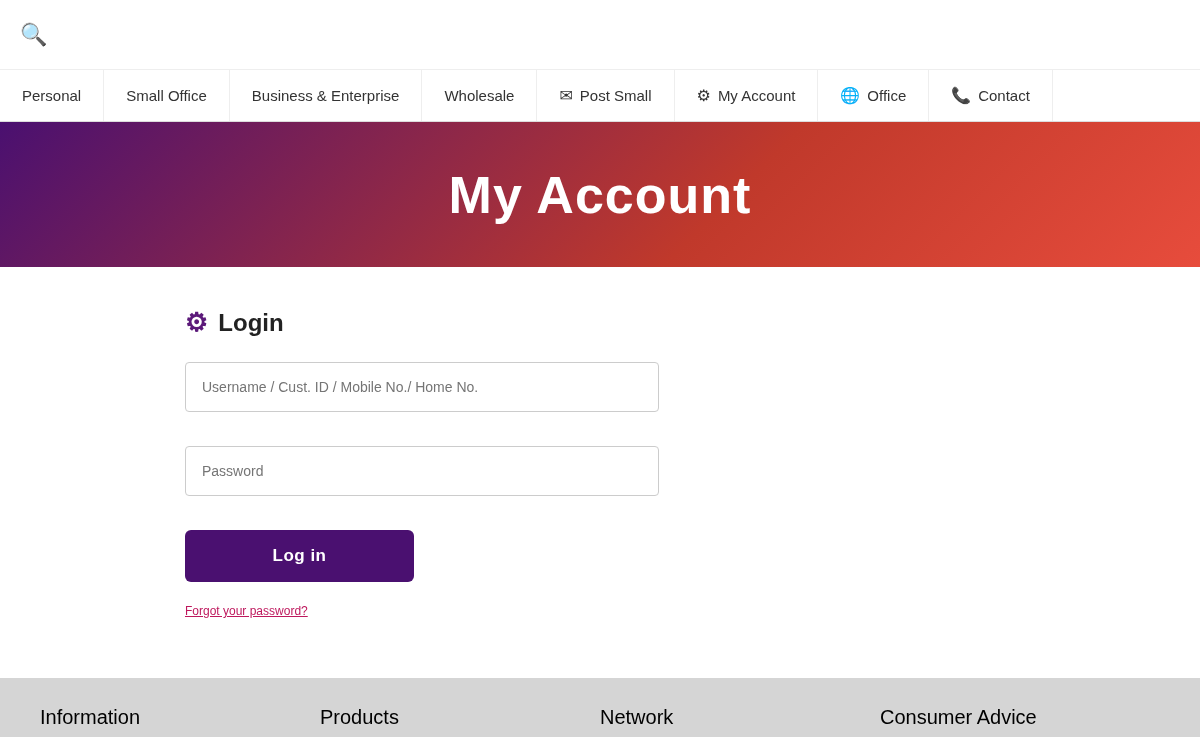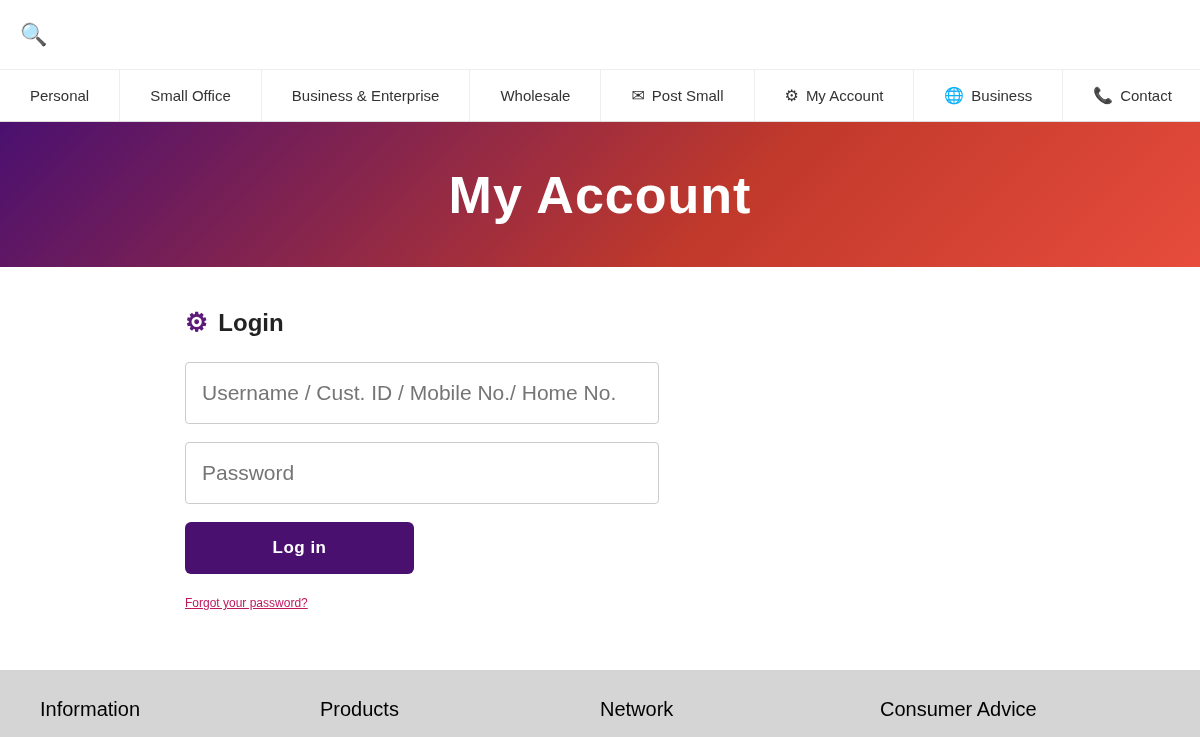--- a/index.html
+++ b/index.html
@@ -35,21 +35,21 @@
     .primary-nav {
       display: flex;
       align-items: stretch;
       background: #fff;
       border-bottom: 1px solid #ddd;
       height: 52px;
     }
     .primary-nav .nav-item {
       display: flex;
       align-items: center;
-      padding: 0 30px;
+      padding: 0 22px;
       font-size: 15px;
       color: #333;
       cursor: pointer;
       border-right: 1px solid #eee;
       white-space: nowrap;
       text-decoration: none;
       font-weight: 500;
     }
     .primary-nav .nav-item.highlight {
       background: #fff;
@@ -93,27 +93,27 @@
       color: #222;
       margin-bottom: 24px;
     }
     .login-title .gear-icon {
       color: #5c1a7a;
       margin-right: 10px;
       font-size: 26px;
     }
     .form-field {
       width: 474px;
-      height: 62px;
+      height: 50px;
       border: 1px solid #ccc;
       border-radius: 4px;
       padding: 0 16px;
-      font-size: 21px;
+      font-size: 14px;
       color: #999;
-      margin-bottom: 18px;
+      margin-bottom: 34px;
       outline: none;
     }
     .login-btn {
       width: 229px;
       height: 52px;
       background: #4a1070;
       color: #fff;
       border: none;
       border-radius: 6px;
       font-size: 17px;
@@ -168,21 +168,21 @@
   <a class="nav-item highlight">
     <span class="nav-icon">✉</span>
     <span>Post Small</span>
   </a>
   <a class="nav-item highlight">
     <span class="nav-icon">⚙</span>
     <span>My Account</span>
   </a>
   <a class="nav-item highlight">
     <span class="nav-icon">🌐</span>
-    <span>Business</span>
+    <span>Office</span>
   </a>
   <a class="nav-item highlight">
     <span class="nav-icon">📞</span>
     <span>Contact</span>
   </a>
 </nav>
 
 <div class="hero-banner">
   <h1>My Account</h1>
 </div>

